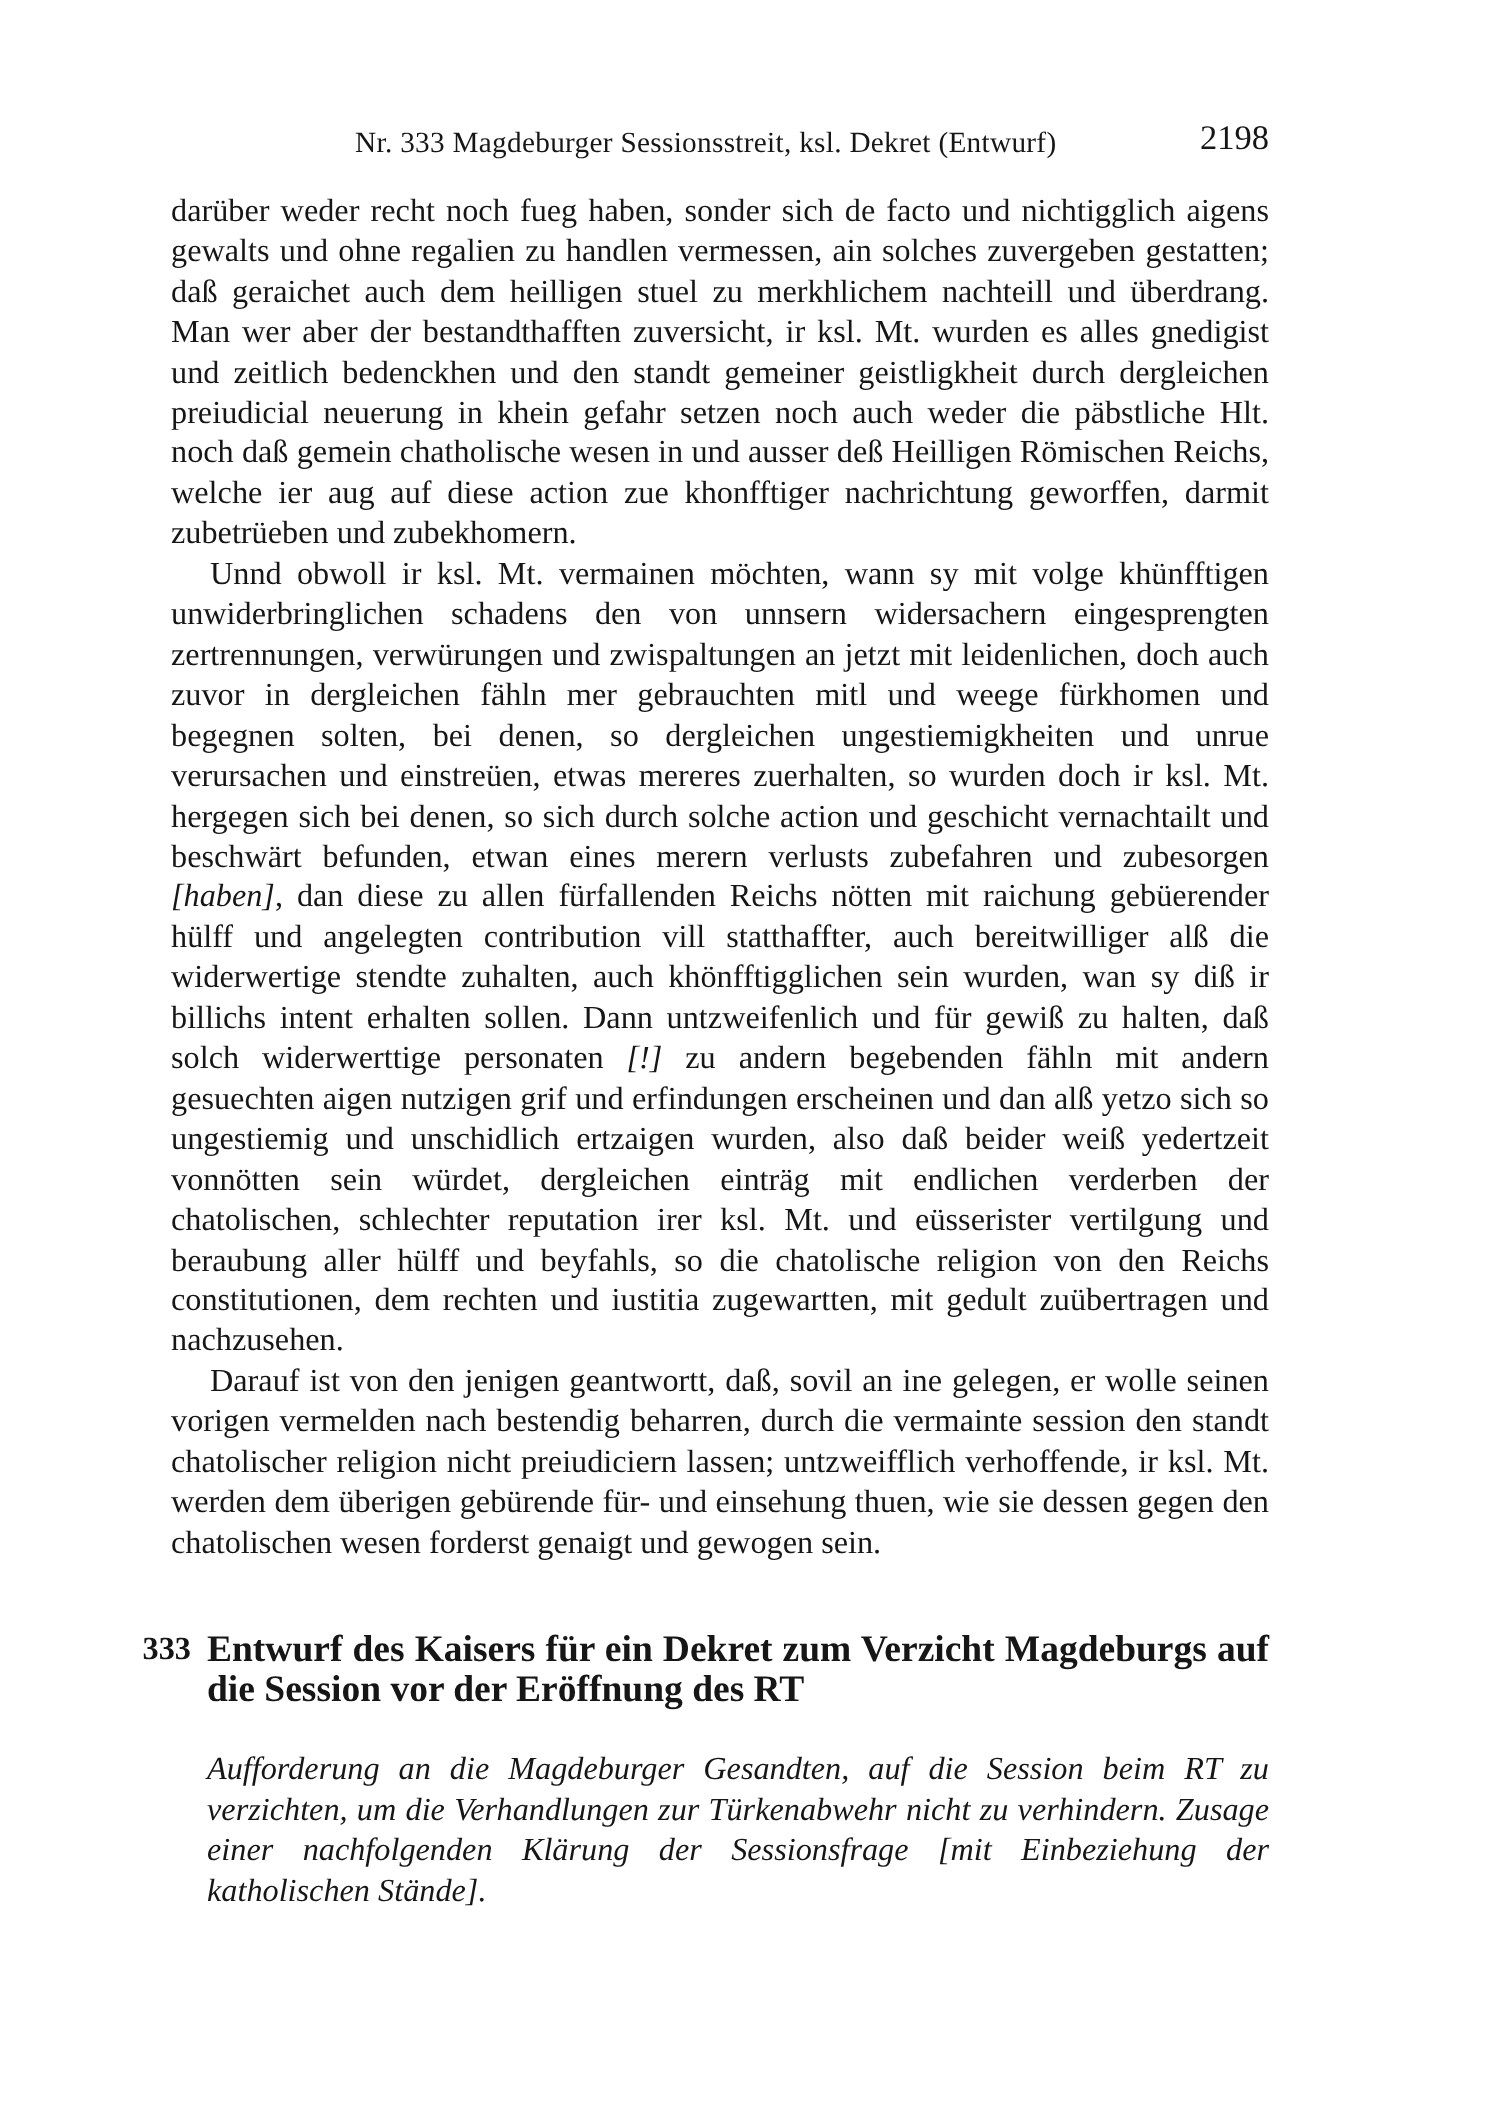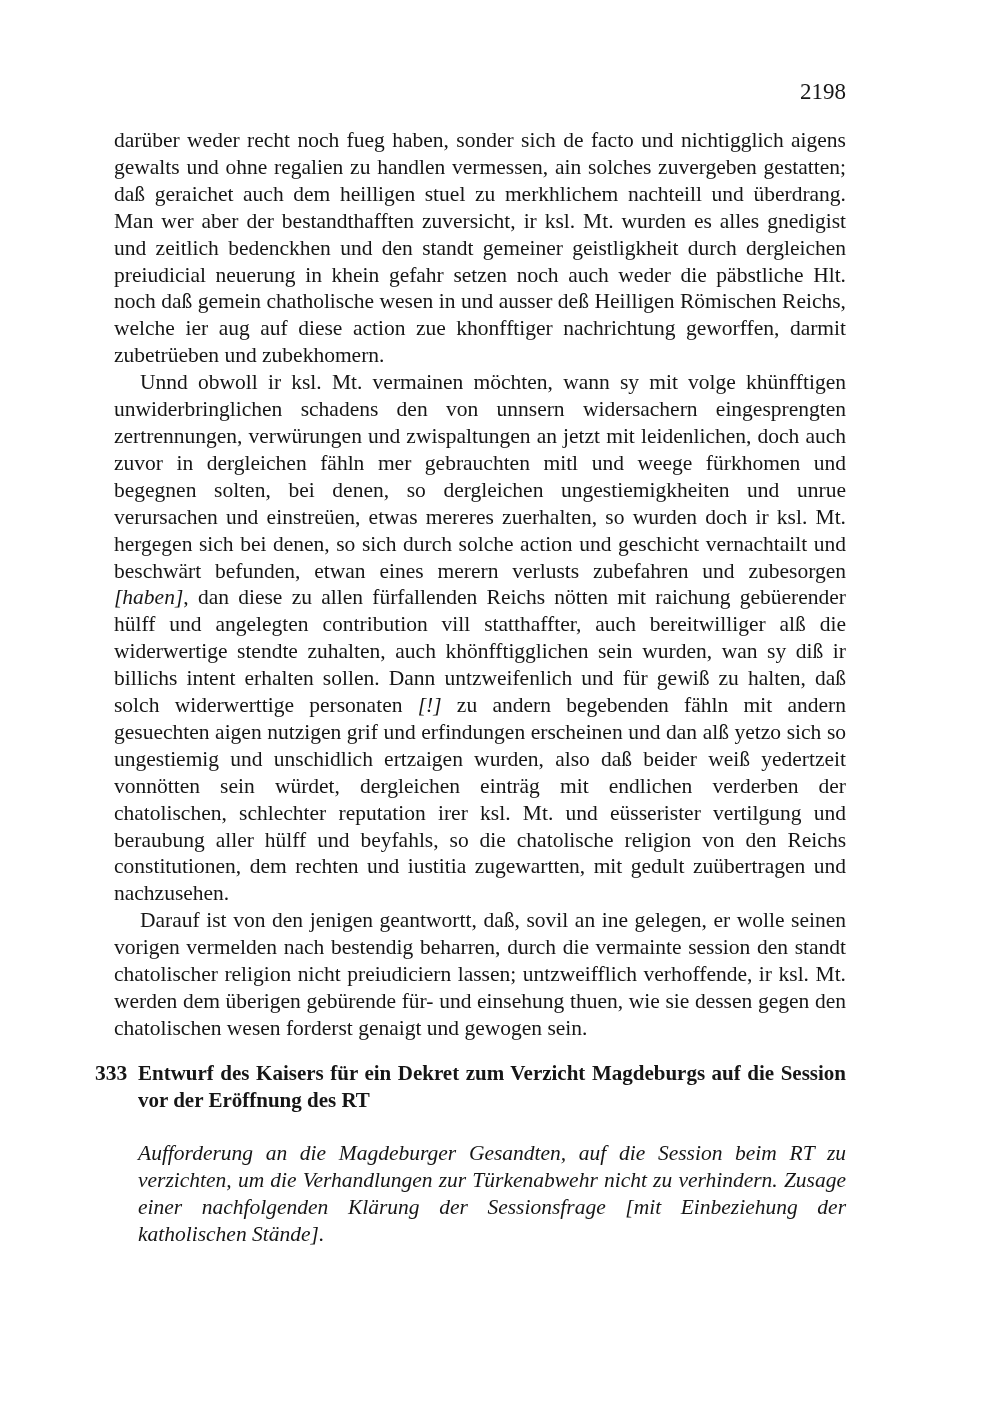--- a/index.html
+++ b/index.html
@@ -52,55 +52,56 @@
     text-align: justify;
   }
   p.par.indented {
     text-indent: 26px;
   }
   .italic {
     font-style: italic;
   }
   
   .entry {
-    margin-top: 18px;
+    margin-top: 44px;
   }
   .entry-heading {
     display: flex;
     align-items: flex-start;
   }
   .entry-number {
     flex: 0 0 43px;
     font-weight: bold;
     font-size: 21.5px;
     line-height: 27px;
   }
   .entry-title {
     margin: 0;
     flex: 1 1 auto;
     font-weight: bold;
-    font-size: 21px;
+    font-size: 25px;
     line-height: 27px;
     text-align: justify;
   }
   .entry-regest {
     margin: 26px 0 0 43px;
     font-style: italic;
     font-size: 21.5px;
     line-height: 27.2px;
     text-align: justify;
   }
 </style>
 </head>
 <body>
 
 <div class="page">
   <div class="content">
 
     <header class="running-header">
+      <span class="running-title">Nr. 333 Magdeburger Sessionsstreit, ksl. Dekret (Entwurf)</span>
       <span class="page-number">2198</span>
     </header>
 
     <main class="body-text">
       <p class="par">darüber weder recht noch fueg haben, sonder sich de facto und nichtigglich aigens gewalts und ohne regalien zu handlen vermessen, ain solches zuvergeben gestatten; daß geraichet auch dem heilligen stuel zu merkhlichem nachteill und überdrang. Man wer aber der bestandthafften zuversicht, ir ksl. Mt. wurden es alles gnedigist und zeitlich bedenckhen und den standt gemeiner geistligkheit durch dergleichen preiudicial neuerung in khein gefahr setzen noch auch weder die päbstliche Hlt. noch daß gemein chatholische wesen in und ausser deß Heilligen Römischen Reichs, welche ier aug auf diese action zue khonfftiger nachrichtung geworffen, darmit zubetrüeben und zubekhomern.</p>
 
       <p class="par indented"><span>Unnd obwoll ir ksl. Mt. vermainen möchten, wann sy mit volge khünfftigen unwiderbringlichen schadens den von unnsern widersachern eingesprengten zertrennungen, verwürungen und zwispaltungen an jetzt mit leidenlichen, doch auch zuvor in dergleichen fähln mer gebrauchten mitl und weege fürkhomen und begegnen solten, bei denen, so dergleichen ungestiemigkheiten und unrue verursachen und einstreüen, etwas mereres zuerhalten, so wurden doch ir ksl. Mt. hergegen sich bei denen, so sich durch solche action und geschicht vernachtailt und beschwärt befunden, etwan eines merern verlusts zubefahren und zubesorgen </span><span class="italic">[haben]</span><span>, dan diese zu allen fürfallenden Reichs nötten mit raichung gebüerender hülff und angelegten contribution vill statthaffter, auch bereitwilliger alß die widerwertige stendte zuhalten, auch khönfftigglichen sein wurden, wan sy diß ir billichs intent erhalten sollen. Dann untzweifenlich und für gewiß zu halten, daß solch widerwerttige personaten </span><span class="italic">[!]</span><span> zu andern begebenden fähln mit andern gesuechten aigen nutzigen grif und erfindungen erscheinen und dan alß yetzo sich so ungestiemig und unschidlich ertzaigen wurden, also daß beider weiß yedertzeit vonnötten sein würdet, dergleichen einträg mit endlichen verderben der chatolischen, schlechter reputation irer ksl. Mt. und eüsserister vertilgung und beraubung aller hülff und beyfahls, so die chatolische religion von den Reichs constitutionen, dem rechten und iustitia zugewartten, mit gedult zuübertragen und nachzusehen.</span></p>
 
       <p class="par indented">Darauf ist von den jenigen geantwortt, daß, sovil an ine gelegen, er wolle seinen vorigen vermelden nach bestendig beharren, durch die vermainte session den standt chatolischer religion nicht preiudiciern lassen; untzweifflich verhoffende, ir ksl. Mt. werden dem überigen gebürende für- und einsehung thuen, wie sie dessen gegen den chatolischen wesen forderst genaigt und gewogen sein.</p>
     </main>

